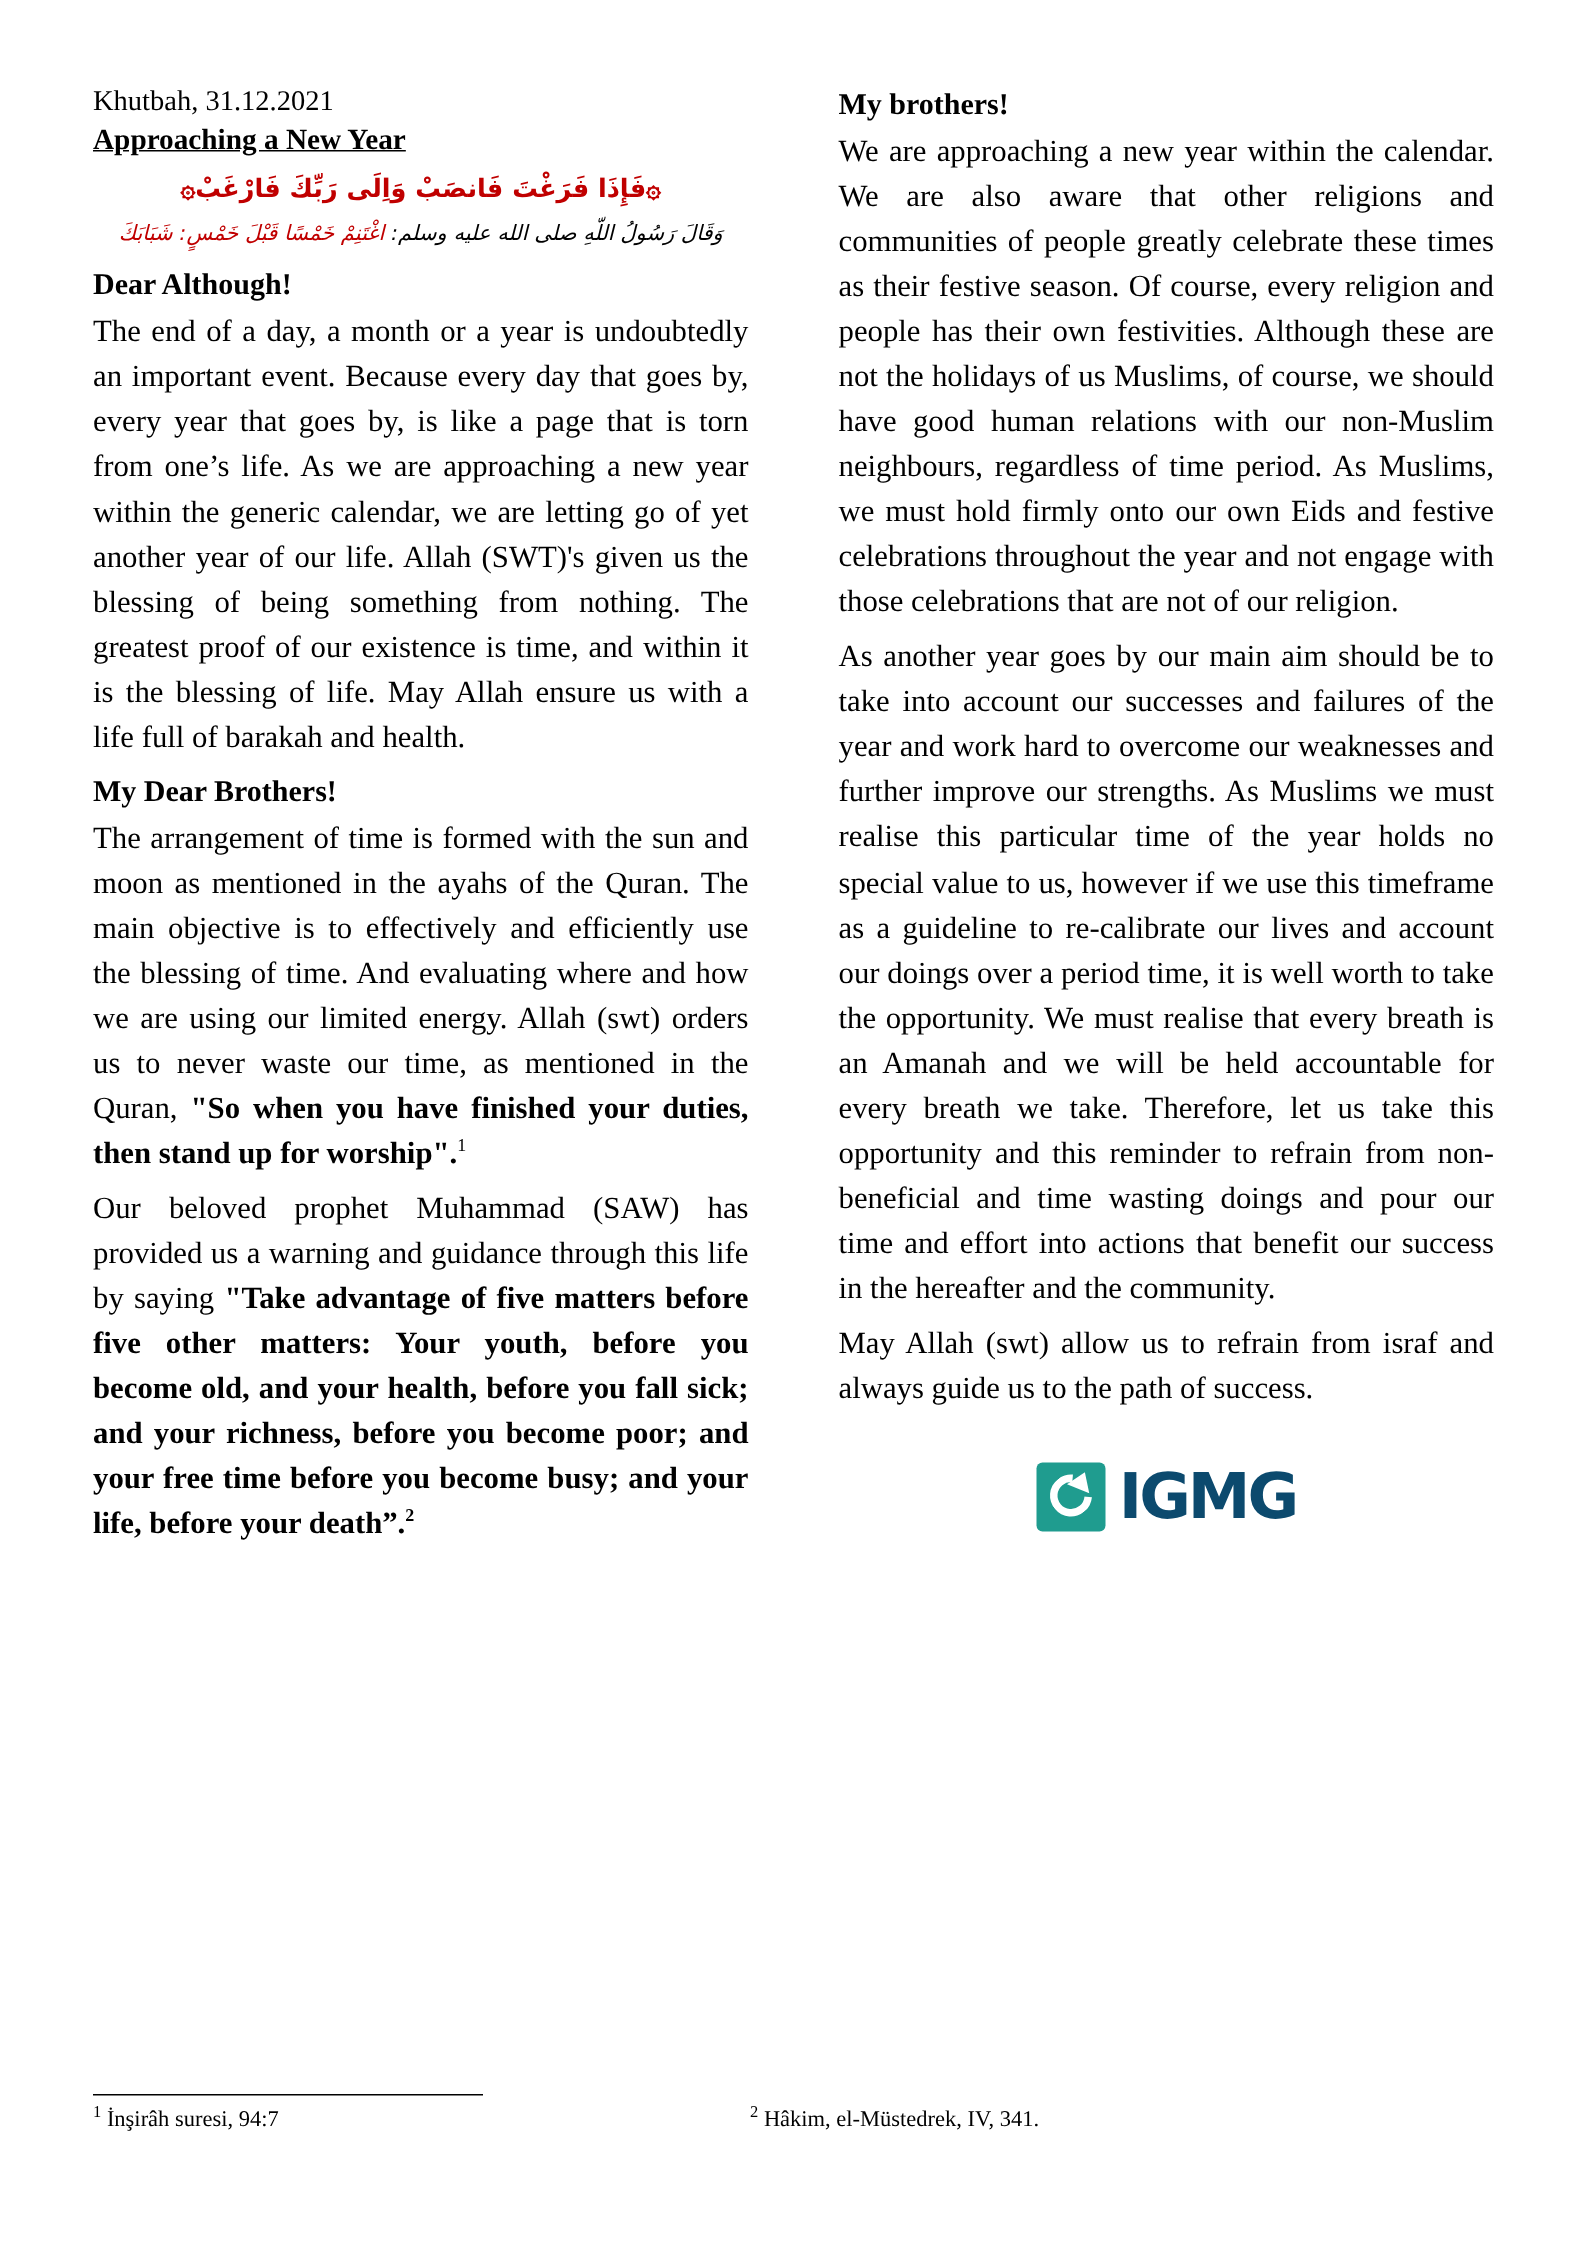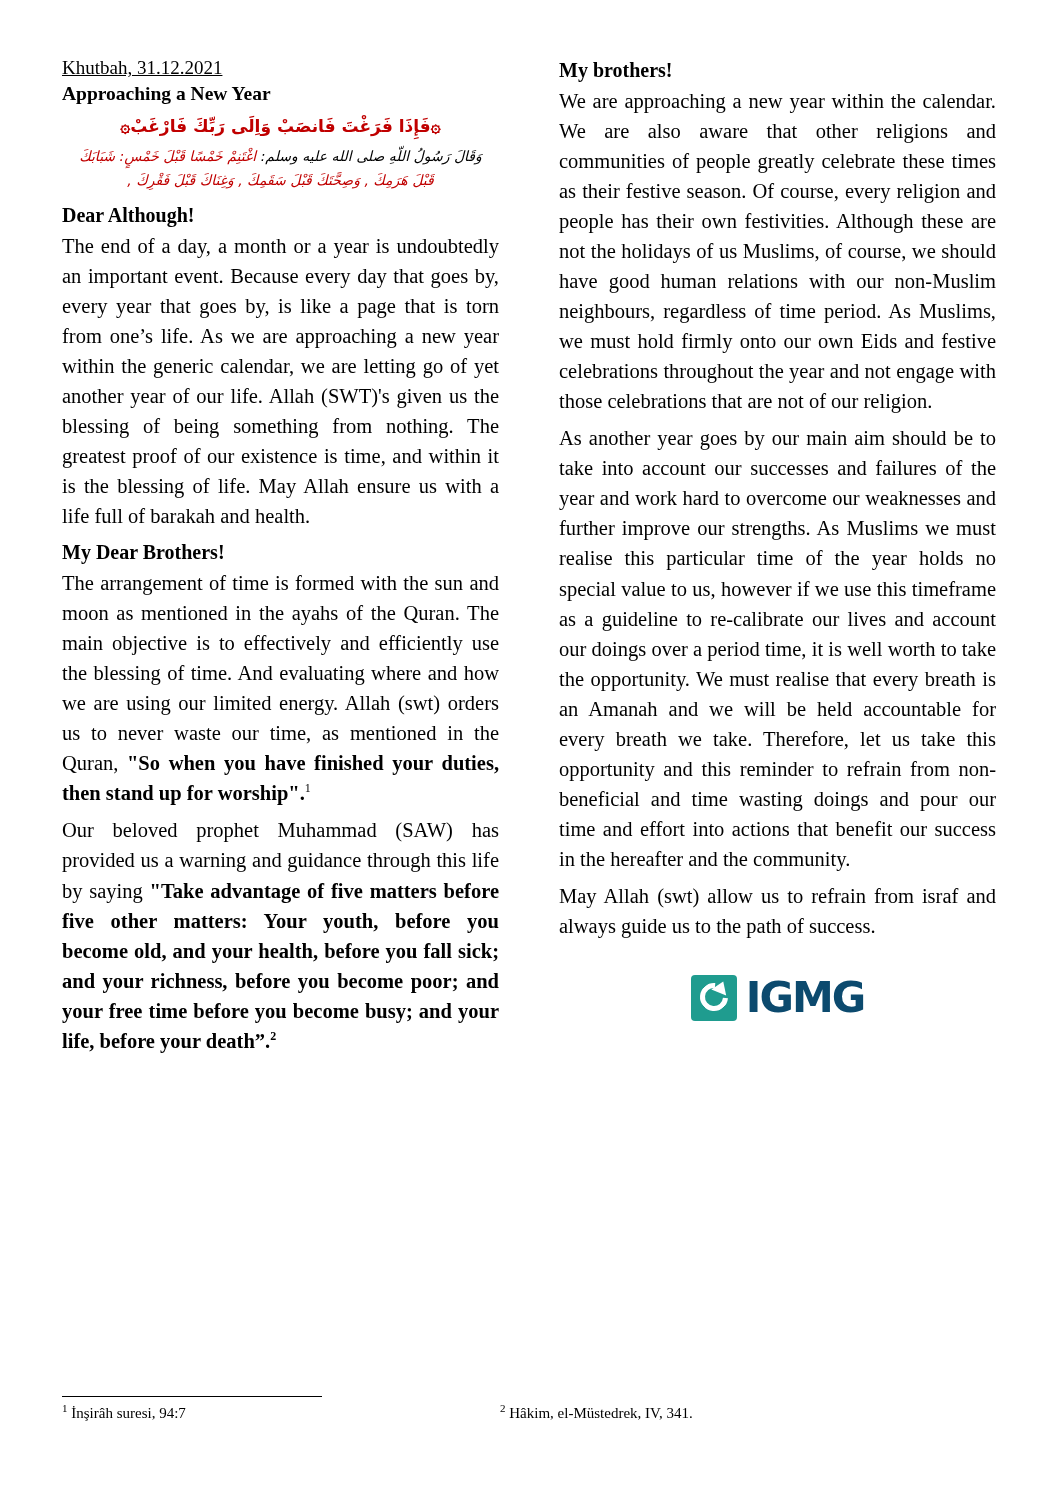--- a/index.html
+++ b/index.html
@@ -26,27 +26,27 @@
     height: 1290px;
   }
   .col {
     width: 438px;
     box-sizing: border-box;
   }
   .meta-line {
     font-size: 19px;
     line-height: 1.25;
     margin: 0 0 2px 0;
-    text-decoration: underline;
   }
   .doc-subtitle {
     font-size: 19.5px;
     font-weight: bold;
     line-height: 1.25;
     margin: 0 0 6px 0;
+    text-decoration: underline;
   }
   .arabic-block {
     direction: rtl;
     text-align: center;
     font-family: "DejaVu Sans", sans-serif;
     line-height: 1.75;
     margin: 2px 0 10px 0;
   }
   .arabic-verse {
     color: #c00000;
@@ -176,21 +176,20 @@
   <div class="columns">
 
     <div class="col">
 
       <div class="meta-line">Khutbah, 31.12.2021</div>
       <div class="doc-subtitle">Approaching a New Year</div>
 
       <div class="arabic-block">
         <span class="arabic-verse">۞فَإِذَا فَرَغْتَ فَانصَبْ وَاِلَى رَبِّكَ فَارْغَبْ۞</span>
         <span class="arabic-hadith"><span>وَقَالَ رَسُولُ اللّهِ صلى الله عليه وسلم:</span> <span class="red">اغْتَنِمْ خَمْسًا قَبْلَ خَمْسٍ: شَبَابَكَ</span></span>
-        <span class="arabic-hadith red" style="color:#c00000">قَبْلَ هَرَمِكَ , وَصِحَّتَكَ قَبْلَ سَقَمِكَ , وَغِنَاكَ قَبْلَ فَقْرِكَ ,</span>
       </div>
 
       <div class="heading">Dear Although!</div>
       <p class="body">The end of a day, a month or a year is undoubtedly an important event. Because every day that goes by, every year that goes by, is like a page that is torn from one’s life. As we are approaching a new year within the generic calendar, we are letting go of yet another year of our life. Allah (SWT)'s given us the blessing of being something from nothing. The greatest proof of our existence is time, and within it is the blessing of life. May Allah ensure us with a life full of barakah and health.</p>
 
       <div class="heading">My Dear Brothers!</div>
 
       <p class="body"><span>The arrangement of time is formed with the sun and moon as mentioned in the ayahs of the Quran. The main objective is to effectively and efficiently use the blessing of time. And evaluating where and how we are using our limited energy. Allah (swt) orders us to never waste our time, as mentioned in the Quran, </span><span class="b">"So when you have finished your duties, then stand up for worship"</span><span class="b">.</span><sup>1</sup></p>
 
       <p class="body"><span>Our beloved prophet Muhammad (SAW) has provided us a warning and guidance through this life by saying </span><span class="b">"Take advantage of five matters before five other matters: Your youth, before you become old, and your health, before you fall sick; and your richness, before you become poor; and your free time before you become busy; and your life, before your death”.</span><sup class="b">2</sup></p>

